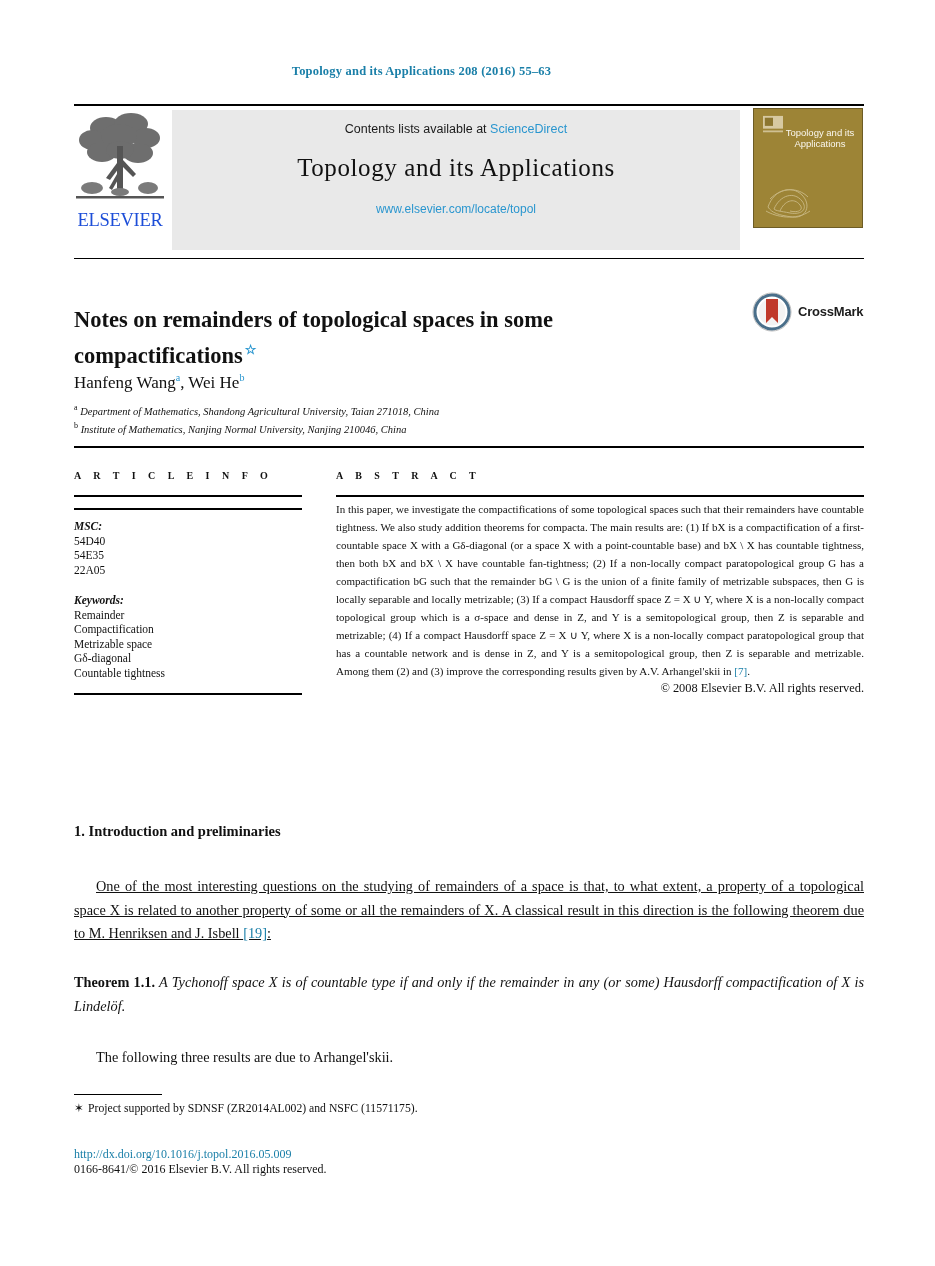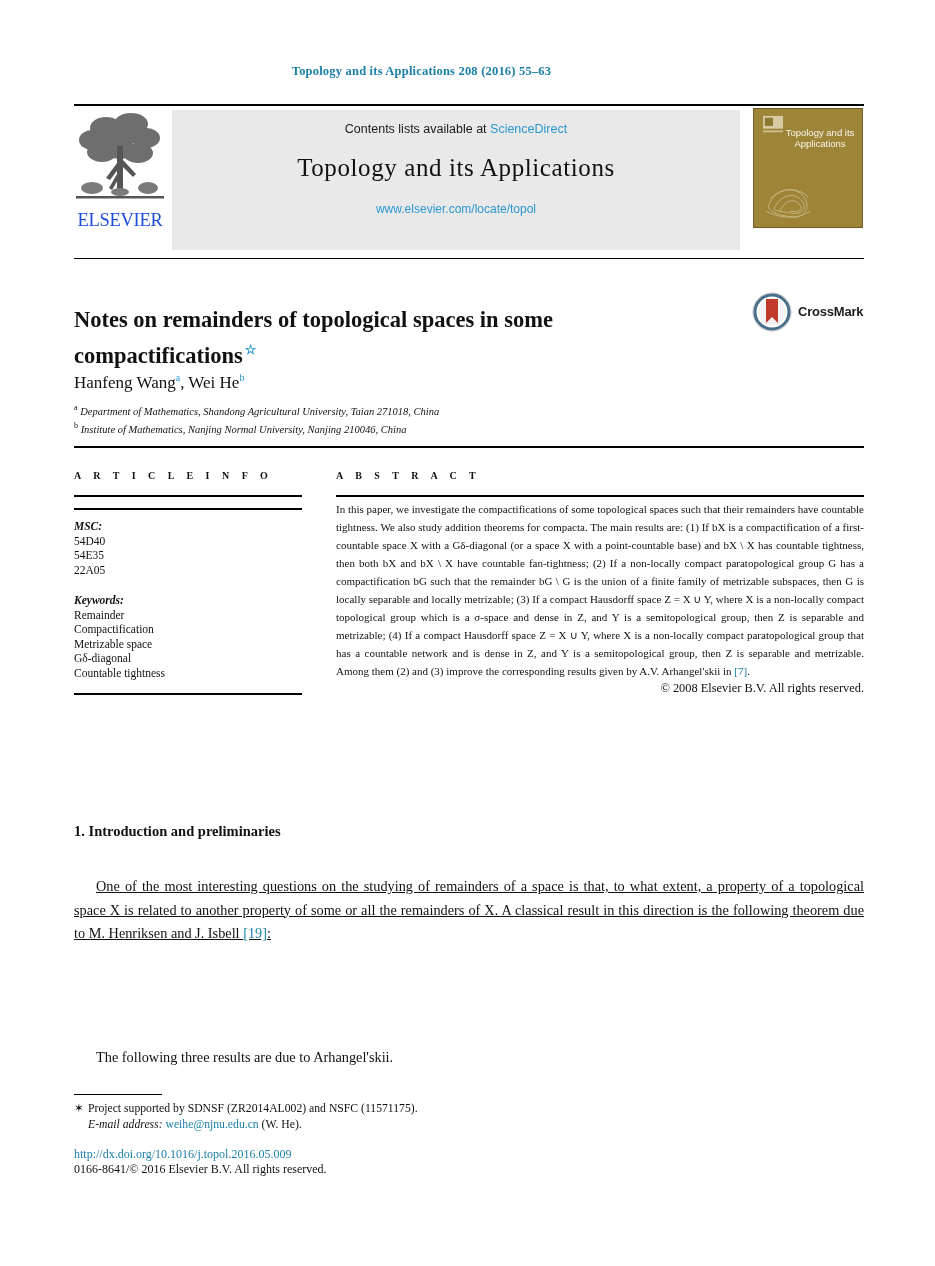--- a/index.html
+++ b/index.html
@@ -536,25 +536,25 @@
     <div class="section-cap">A B S T R A C T</div>
     <div class="thin-rule"></div>
     <div class="abstract-body"><span>In this paper, we investigate the compactifications of some topological spaces such that their remainders have countable tightness. We also study addition theorems for compacta. The main results are: (1) If bX is a compactification of a first-countable space X with a Gδ-diagonal (or a space X with a point-countable base) and bX \ X has countable tightness, then both bX and bX \ X have countable fan-tightness; (2) If a non-locally compact paratopological group G has a compactification bG such that the remainder bG \ G is the union of a finite family of metrizable subspaces, then G is locally separable and locally metrizable; (3) If a compact Hausdorff space Z = X ∪ Y, where X is a non-locally compact topological group which is a σ-space and dense in Z, and Y is a semitopological group, then Z is separable and metrizable; (4) If a compact Hausdorff space Z = X ∪ Y, where X is a non-locally compact paratopological group that has a countable network and is dense in Z, and Y is a semitopological group, then Z is separable and metrizable. Among them (2) and (3) improve the corresponding results given by A.V. Arhangel'skii in </span><span class="ref-link">[7]</span><span>.</span></div>
     <div class="copyright-line">© 2008 Elsevier B.V. All rights reserved.</div>
   </div>
 
   <div class="sec-heading">1. Introduction and preliminaries</div>
 
   <div class="para-1"><span>One of the most interesting questions on the studying of remainders of a space is that, to what extent, a property of a topological space X is related to another property of some or all the remainders of X. A classical result in this direction is the following theorem due to M. Henriksen and J. Isbell </span><span class="ref-link">[19]</span><span>:</span></div>
 
+  <div class="theorem"><span class="thm-label">Theorem</span> <span class="thm-num">1.1.</span> <span>A Tychonoff space X is of countable type if and only if the remainder in any (or some) Hausdorff compactification of X is Lindelöf.</span></div>
 
   <div class="para-2">The following three results are due to Arhangel'skii.</div>
 
   <div class="fn-rule"></div>
   <div class="footnote">
     <div><span class="fn-star">✶</span><span>Project supported by SDNSF (ZR2014AL002) and NSFC (11571175).</span></div>
-    <div class="indent"><span class="fn-email-label">E-mail address:</span> <span class="email-link">weihe@njnu.edu.cn</span> <span>(W. He).</span></div>
   </div>
 
   <div class="doi-line">http://dx.doi.org/10.1016/j.topol.2016.05.009</div>
   <div class="issn-line">0166-8641/© 2016 Elsevier B.V. All rights reserved.</div>
 
 </div>
 
 </body></html>

